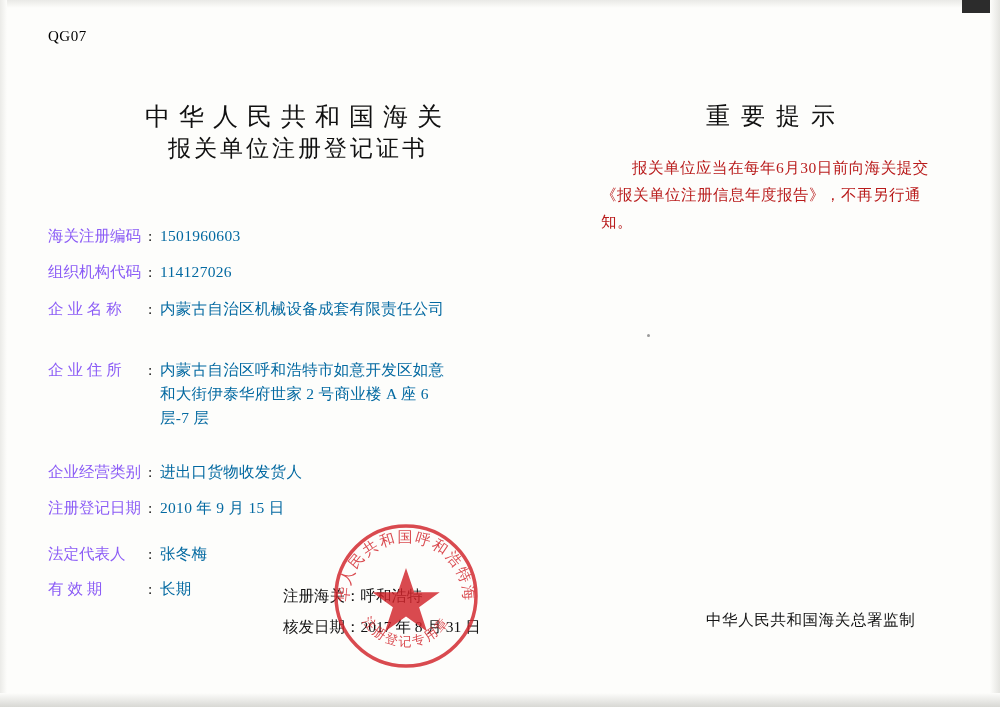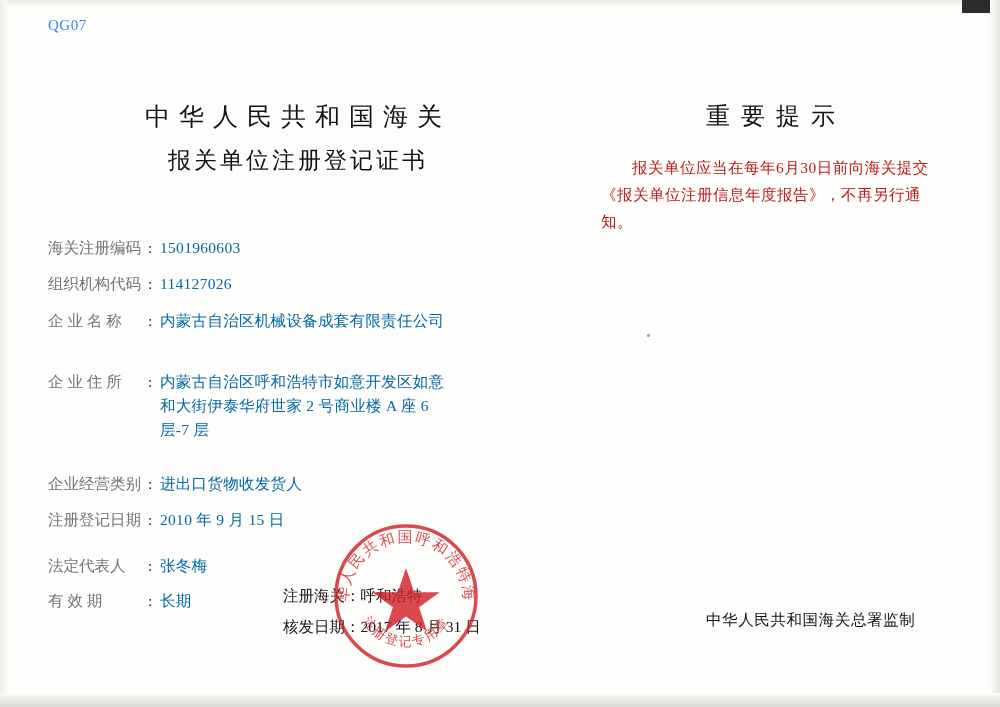--- a/index.html
+++ b/index.html
@@ -45,24 +45,24 @@
   .scan-edge-right {
     position: absolute;
     top: 0; right: 0;
     width: 10px; height: 707px;
     background: linear-gradient(270deg, #e4e4e0 0%, #fdfdfb 100%);
   }
 
   .form-code {
     position: absolute;
     left: 48px;
-    top: 17px;
+    top: 28px;
     font-size: 15px;
     letter-spacing: 0.5px;
-    color: #3b82f6;
+    color: #000000;
     font-family: "Liberation Serif", serif;
   }
 
   
   .left-col {
     position: absolute;
     left: 48px;
     top: 100px;
     width: 560px;
   }
@@ -76,38 +76,37 @@
     letter-spacing: 9px;
     color: #111;
     font-weight: 500;
     white-space: nowrap;
   }
   .doc-title .line2 {
     font-size: 23px;
     letter-spacing: 3px;
     color: #111;
     font-weight: 500;
-    margin-top: 12px;
     white-space: nowrap;
   }
 
   .field-block {
     margin-top: 0;
   }
   .field-row {
     display: flex;
     align-items: flex-start;
     font-size: 15.5px;
     color: #151515;
     line-height: 1.5;
   }
   .field-label {
     width: 100px;
     flex: 0 0 100px;
-    color: #737373;
+    color: #8b5cf6;
     white-space: nowrap;
   }
   .field-label.spread {
     display: flex;
     justify-content: space-between;
   }
   .field-colon {
     flex: 0 0 12px;
     text-align: left;
   }

